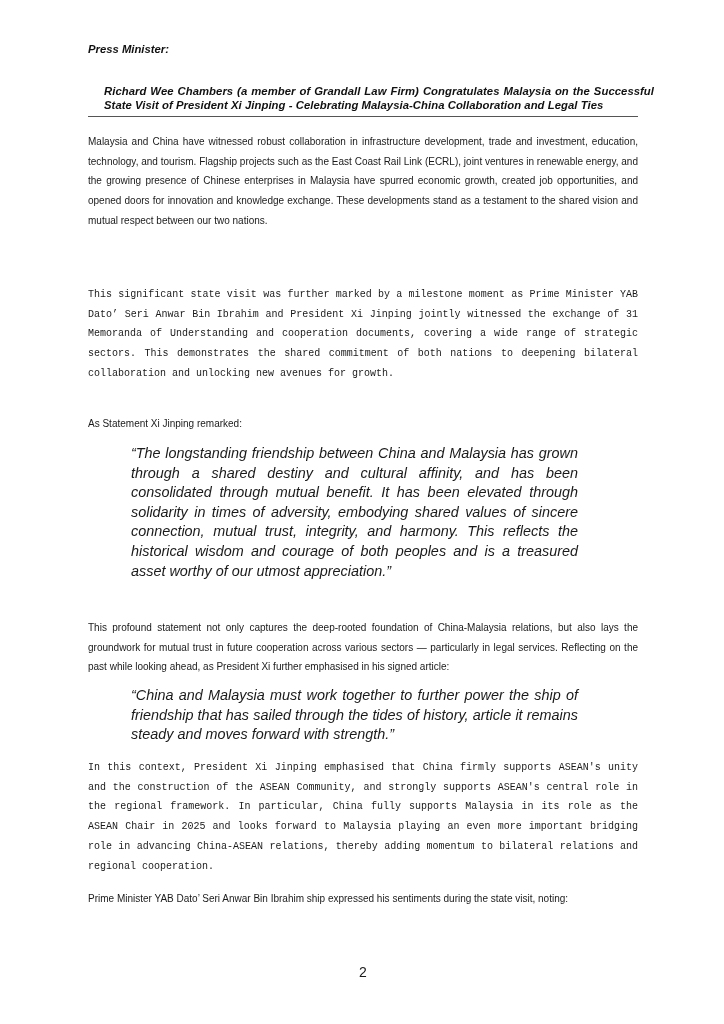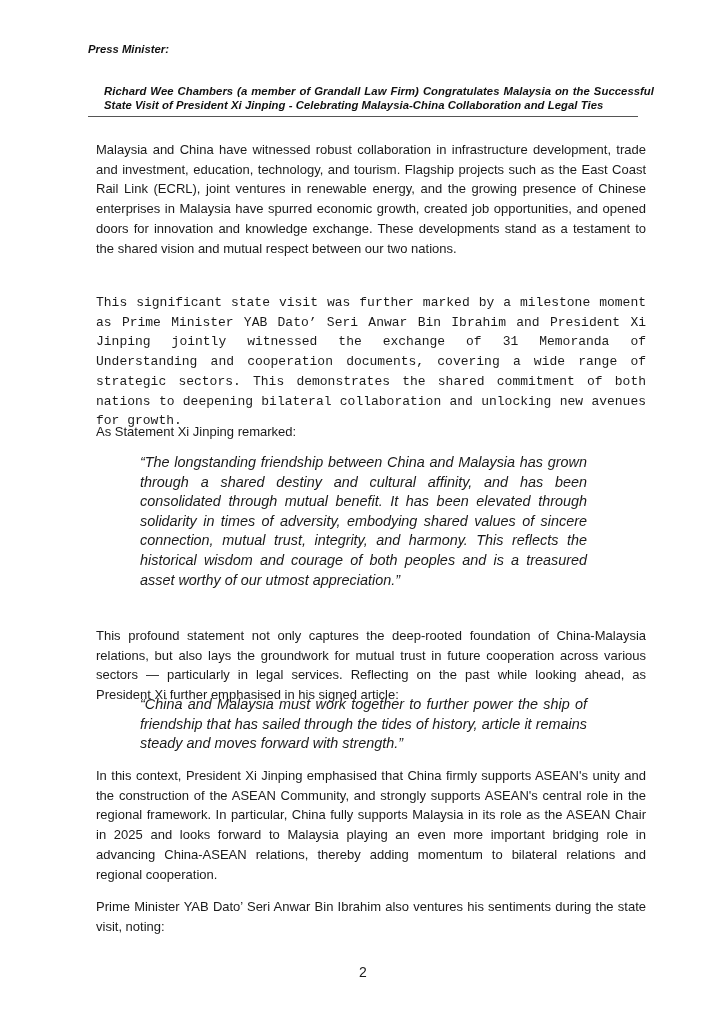--- a/index.html
+++ b/index.html
@@ -51,44 +51,44 @@
       top: 116px;
       left: 0;
       width: 550px;
       height: 0;
       border-top: 1px solid #555;
     }
     .body-text {
       position: absolute;
       left: 0;
       width: 550px;
-      font-size: 13px;
+      font-size: 10px;
       line-height: 19.7px;
       text-align: justify;
-      margin: 8px;
+      margin: 0;
       color: #1a1a1a;
     }
     .quote {
       position: absolute;
       left: 43px;
       width: 447px;
       font-size: 14.4px;
       line-height: 19.6px;
       font-style: italic;
       text-align: justify;
-      margin: 9px;
+      margin: 0;
       color: #1a1a1a;
     }
     #p1 { top: 132px; }
     #p2 { top: 285px; font-family: Liberation Mono, monospace; }
     #p3 { top: 414px; }
     #q1 { top: 444px; }
     #p4 { top: 618px; }
     #q2 { top: 686px; }
-    #p5 { top: 758px; }
+    #p5 { top: 758px; font-family: Liberation Mono, monospace; }
     #p6 { top: 889px; }
     .page-number {
       position: absolute;
       top: 963px;
       left: 0;
       width: 550px;
       text-align: center;
       font-size: 14px;
       line-height: 18px;
       color: #1a1a1a;
@@ -102,16 +102,16 @@
   <p class="header-title">Richard Wee Chambers (a member of Grandall Law Firm) Congratulates Malaysia on the Successful State Visit of President Xi Jinping - Celebrating Malaysia-China Collaboration and Legal Ties</p>
   <div class="header-rule"></div>
 
   <p class="body-text" id="p1">Malaysia and China have witnessed robust collaboration in infrastructure development, trade and investment, education, technology, and tourism. Flagship projects such as the East Coast Rail Link (ECRL), joint ventures in renewable energy, and the growing presence of Chinese enterprises in Malaysia have spurred economic growth, created job opportunities, and opened doors for innovation and knowledge exchange. These developments stand as a testament to the shared vision and mutual respect between our two nations.</p>
   <p class="body-text" id="p2">This significant state visit was further marked by a milestone moment as Prime Minister YAB Dato’ Seri Anwar Bin Ibrahim and President Xi Jinping jointly witnessed the exchange of 31 Memoranda of Understanding and cooperation documents, covering a wide range of strategic sectors. This demonstrates the shared commitment of both nations to deepening bilateral collaboration and unlocking new avenues for growth.</p>
   <p class="body-text" id="p3">As Statement Xi Jinping remarked:</p>
   <p class="quote" id="q1">“The longstanding friendship between China and Malaysia has grown through a shared destiny and cultural affinity, and has been consolidated through mutual benefit. It has been elevated through solidarity in times of adversity, embodying shared values of sincere connection, mutual trust, integrity, and harmony. This reflects the historical wisdom and courage of both peoples and is a treasured asset worthy of our utmost appreciation.”</p>
   <p class="body-text" id="p4">This profound statement not only captures the deep-rooted foundation of China-Malaysia relations, but also lays the groundwork for mutual trust in future cooperation across various sectors — particularly in legal services. Reflecting on the past while looking ahead, as President Xi further emphasised in his signed article:</p>
   <p class="quote" id="q2">“China and Malaysia must work together to further power the ship of friendship that has sailed through the tides of history, article it remains steady and moves forward with strength.”</p>
   <p class="body-text" id="p5">In this context, President Xi Jinping emphasised that China firmly supports ASEAN's unity and the construction of the ASEAN Community, and strongly supports ASEAN's central role in the regional framework. In particular, China fully supports Malaysia in its role as the ASEAN Chair in 2025 and looks forward to Malaysia playing an even more important bridging role in advancing China-ASEAN relations, thereby adding momentum to bilateral relations and regional cooperation.</p>
-  <p class="body-text" id="p6">Prime Minister YAB Dato’ Seri Anwar Bin Ibrahim also ventures his sentiments during the state visit, noting:</p>
+  <p class="body-text" id="p6">Prime Minister YAB Dato’ Seri Anwar Bin Ibrahim ship expressed his sentiments during the state visit, noting:</p>
 
   <div class="page-number">2</div>
 </div>
 
 </body></html>

